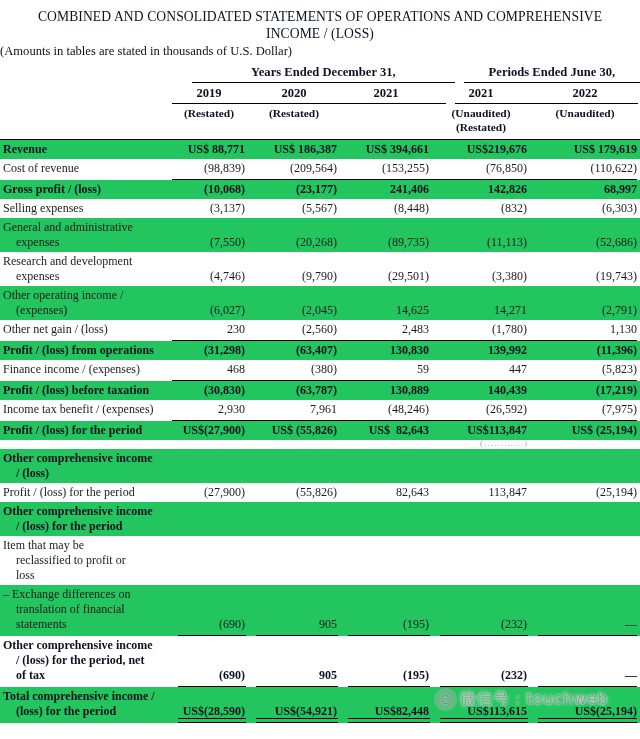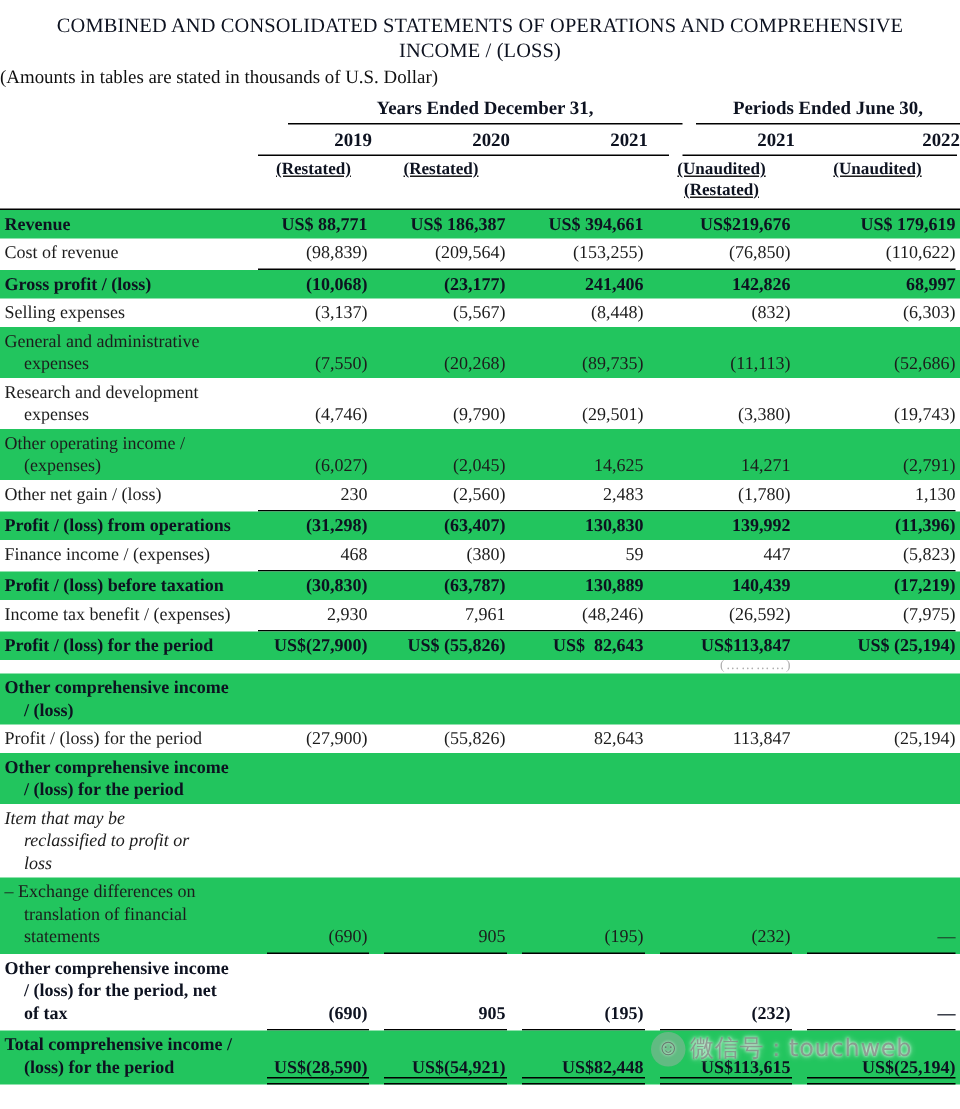--- a/index.html
+++ b/index.html
@@ -11,33 +11,33 @@
   .subtitle{margin-top:1px;text-align:left;font-size:12.6px;line-height:16px;color:#101010;}
 
   
   .thead{margin-top:6px;}
   .group-row{display:flex;align-items:flex-end;padding-left:26px;}
   .gspacer{width:172px;}
   .group1{width:274px;text-align:center;font-weight:bold;font-size:12.6px;color:#0d1220;border-bottom:1.5px solid #000;padding-bottom:2px;}
   .ggap{width:9px;}
   .group2{width:183px;text-align:center;font-weight:bold;font-size:12.6px;color:#0d1220;border-bottom:1.5px solid #000;padding-bottom:2px;}
   .year-row{position:relative;display:grid;grid-template-columns:170px 78px 92px 92px 98px 110px;padding:3px 0 3px 0;}
-  .year-cell{text-align:right;font-weight:bold;font-size:12.6px;color:#0d1220;}
+  .year-cell{text-align:center;font-weight:bold;font-size:12.6px;color:#0d1220;}
   .yline{position:absolute;bottom:0;border-top:1.5px solid #000;height:0;}
   .yline.l1{left:172px;width:274px;}
   .yline.l2{left:455px;width:183px;}
-  .notes-row{display:grid;grid-template-columns:170px 78px 92px 92px 98px 110px;padding:3px 4px 2px 0;min-height:30px;text-decoration:underline;}
+  .notes-row{display:grid;grid-template-columns:170px 78px 92px 92px 98px 110px;padding:3px 4px 2px 0;min-height:30px;}
   .note-cell{text-align:center;font-weight:bold;font-size:11.4px;line-height:13.5px;color:#0d1220;white-space:pre-line;}
 
   
   .tbl{border-top:1.5px solid #000;}
   .row{position:relative;display:grid;grid-template-columns:170px 78px 92px 92px 98px 110px;align-items:end;padding:2px 0 2px 0;font-size:12px;line-height:15px;}
   .row.shade{background:#cfe9f9;}
   .row.bold{font-weight:bold;color:#0d1220;}
-  .row.italic{font-style:italic;}
+  .row.italic{}
   .row .lbl{padding-left:16px;text-indent:-13px;white-space:pre-line;align-self:start;}
   .row .val{text-align:right;padding-right:3px;white-space:pre;}
   .row.ruled{padding-bottom:4px;}
   .rule{position:absolute;bottom:0;height:0;border-top:1.5px solid #000;}
   .rule.num{left:172px;width:465px;}
   .seg{position:absolute;bottom:0;height:0;border-top:1.5px solid #000;}
   .seg.dbl{height:3px;border-top:1.5px solid #000;border-bottom:1.5px solid #000;bottom:0;}
   .spacer{position:relative;}
 
   

